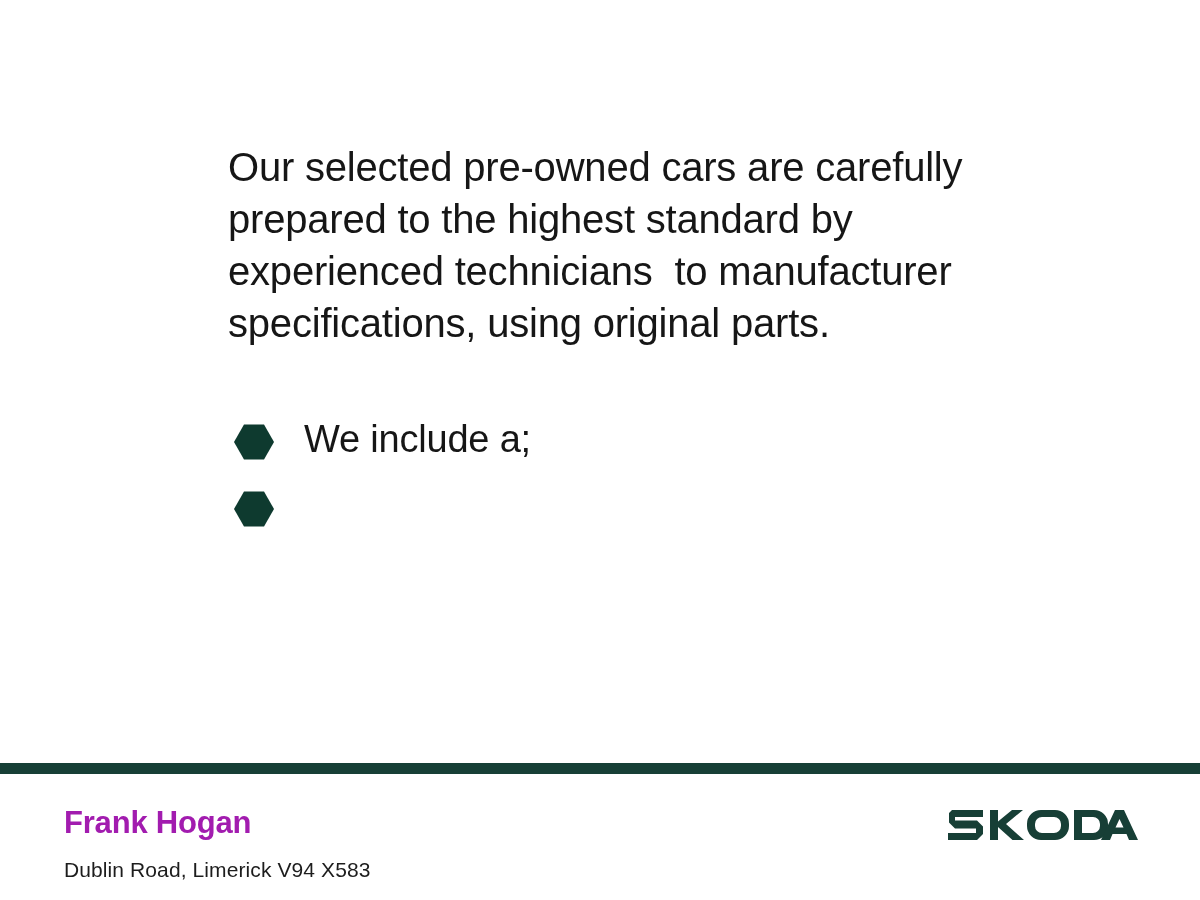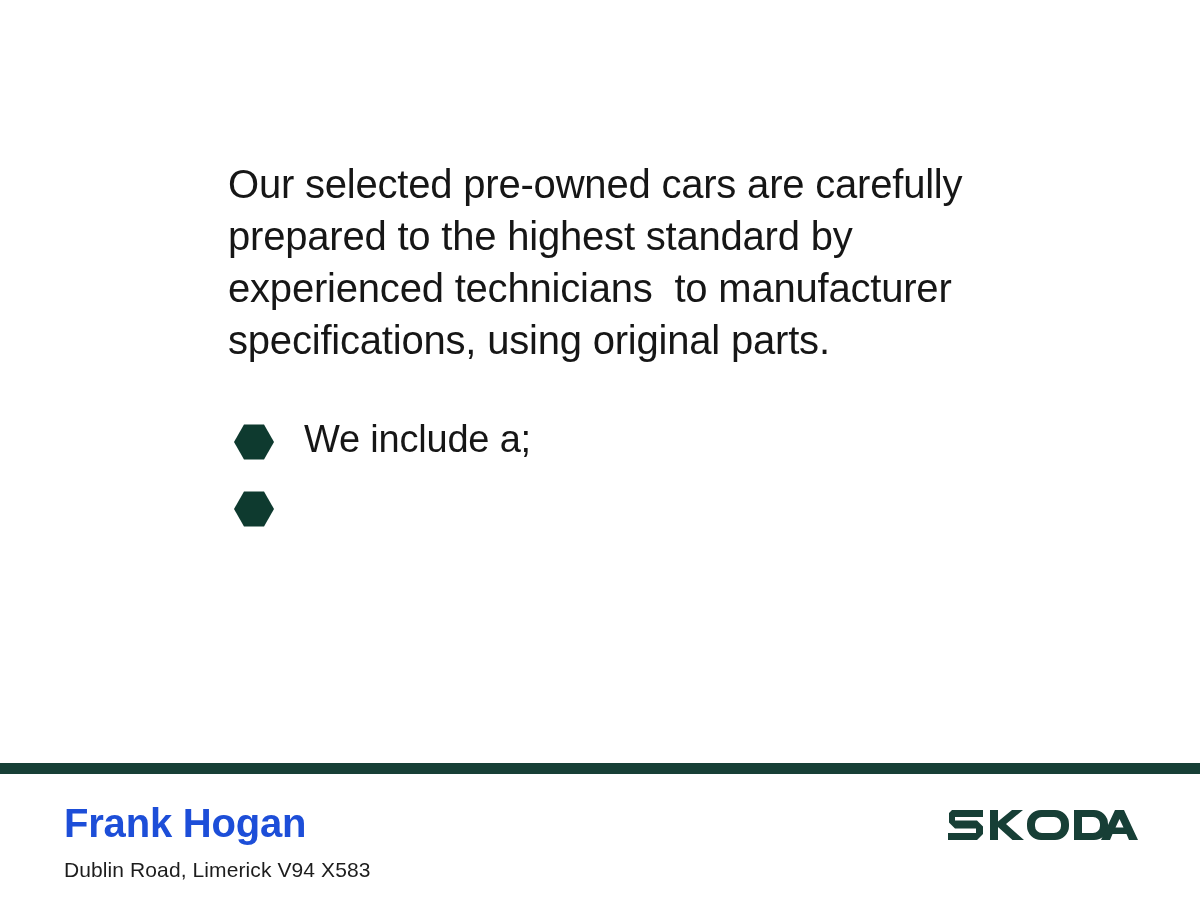--- a/index.html
+++ b/index.html
@@ -19,21 +19,21 @@
   #slide {
     position: absolute;
     inset: 0;
     background: #ffffff;
   }
 
   
   #intro {
     position: absolute;
     left: 228px;
-    top: 118px;
+    top: 101px;
     width: 790px;
     font-size: 40px;
     line-height: 52px;
     font-weight: 400;
     letter-spacing: -0.2px;
     color: #161616;
     white-space: pre-wrap;
   }
 
   
@@ -101,25 +101,25 @@
     top: 774px;
     bottom: 0;
     background: #ffffff;
   }
   #dealer-block {
     position: absolute;
     left: 64px;
     top: 30px;
   }
   #dealer-name {
-    font-size: 40px;
+    font-size: 31px;
     line-height: 38px;
     font-weight: 700;
     letter-spacing: -0.2px;
-    color: #1d4ed8;
+    color: #a21caf;
   }
   #dealer-address {
     margin-top: 15px;
     font-size: 21px;
     line-height: 26px;
     font-weight: 400;
     letter-spacing: 0.1px;
     color: #1d1d1d;
   }
 

